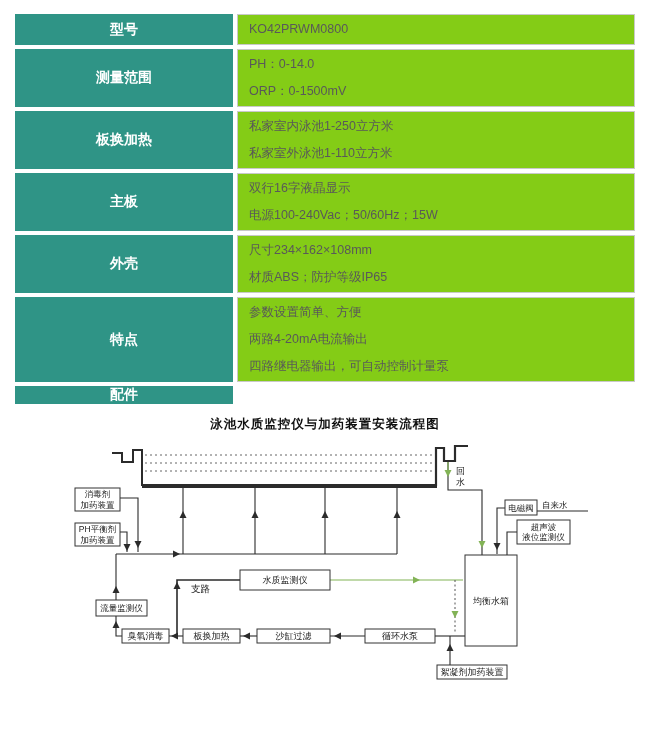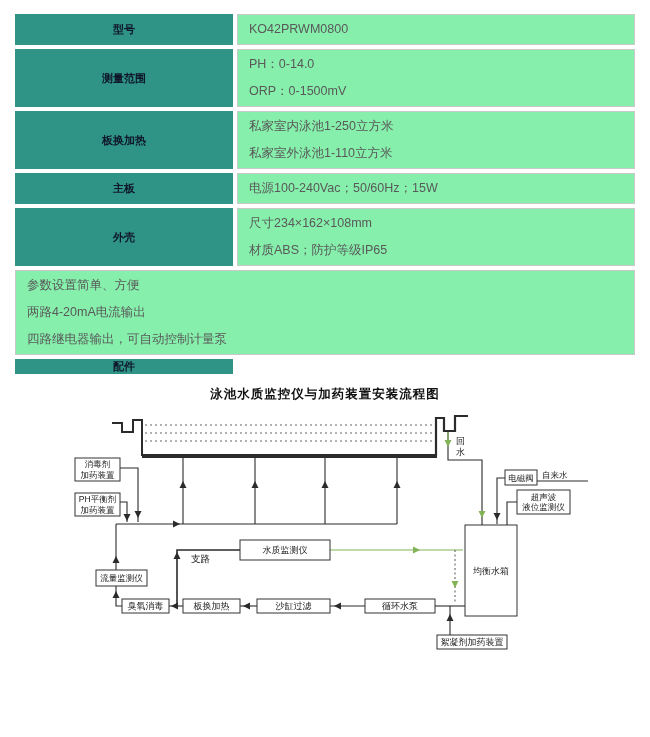--- a/index.html
+++ b/index.html
@@ -6,27 +6,27 @@
     --header-bg:#2f9486;
     --flow-green:#82b356;
   }
   *{margin:0;padding:0;box-sizing:border-box;}
   body{background:#ffffff;font-family:"Liberation Sans","DejaVu Sans",sans-serif;}
   .page{width:650px;height:737px;background:#fff;overflow:hidden;position:relative;}
   .spec-table{padding:14px 15px 0 15px;}
   .t-row{display:flex;margin-bottom:4px;}
   .t-head{
     width:218px;flex:0 0 218px;background:var(--header-bg);
-    color:#0f172a;font-weight:bold;font-size:11px;
+    color:#ffffff;font-weight:bold;font-size:14px;
     display:flex;align-items:center;justify-content:center;
     margin-right:4px;border-bottom:2px solid #27got;
     border-bottom:none;
   }
   .t-val{
-    flex:1;border:1px solid #c9c9c9;background:#86efac;
+    flex:1;border:1px solid #c9c9c9;background:#84cc16;
     padding:1px 10px 1px 11px;display:flex;flex-direction:column;justify-content:center;
   }
   .t-line{line-height:27px;font-size:12.5px;color:#595959;white-space:nowrap;}
   .diagram{margin-top:12px;}
   .diagram-title{
     text-align:center;font-size:12.5px;font-weight:bold;color:#111;
     font-family:"Liberation Serif","DejaVu Serif",serif;letter-spacing:1px;
   }
   svg{display:block;}
   svg text{font-family:"Liberation Sans","DejaVu Sans",sans-serif;fill:#222;}
@@ -54,31 +54,33 @@
       <div class="t-row">
         <div class="t-head">板换加热</div>
         <div class="t-val">
           <div class="t-line">私家室内泳池1-250立方米</div>
           <div class="t-line">私家室外泳池1-110立方米</div>
         </div>
       </div>
       <div class="t-row">
         <div class="t-head">主板</div>
         <div class="t-val">
+          <div class="t-line">双行16字液晶显示</div>
           <div class="t-line">电源100-240Vac；50/60Hz；15W</div>
         </div>
       </div>
       <div class="t-row">
         <div class="t-head">外壳</div>
         <div class="t-val">
           <div class="t-line">尺寸234×162×108mm</div>
           <div class="t-line">材质ABS；防护等级IP65</div>
         </div>
       </div>
       <div class="t-row">
+        <div class="t-head">特点</div>
         <div class="t-val">
           <div class="t-line">参数设置简单、方便</div>
           <div class="t-line">两路4-20mA电流输出</div>
           <div class="t-line">四路继电器输出，可自动控制计量泵</div>
         </div>
       </div>
       <div class="t-row">
         <div class="t-head">配件</div>
       </div>
     </div>

